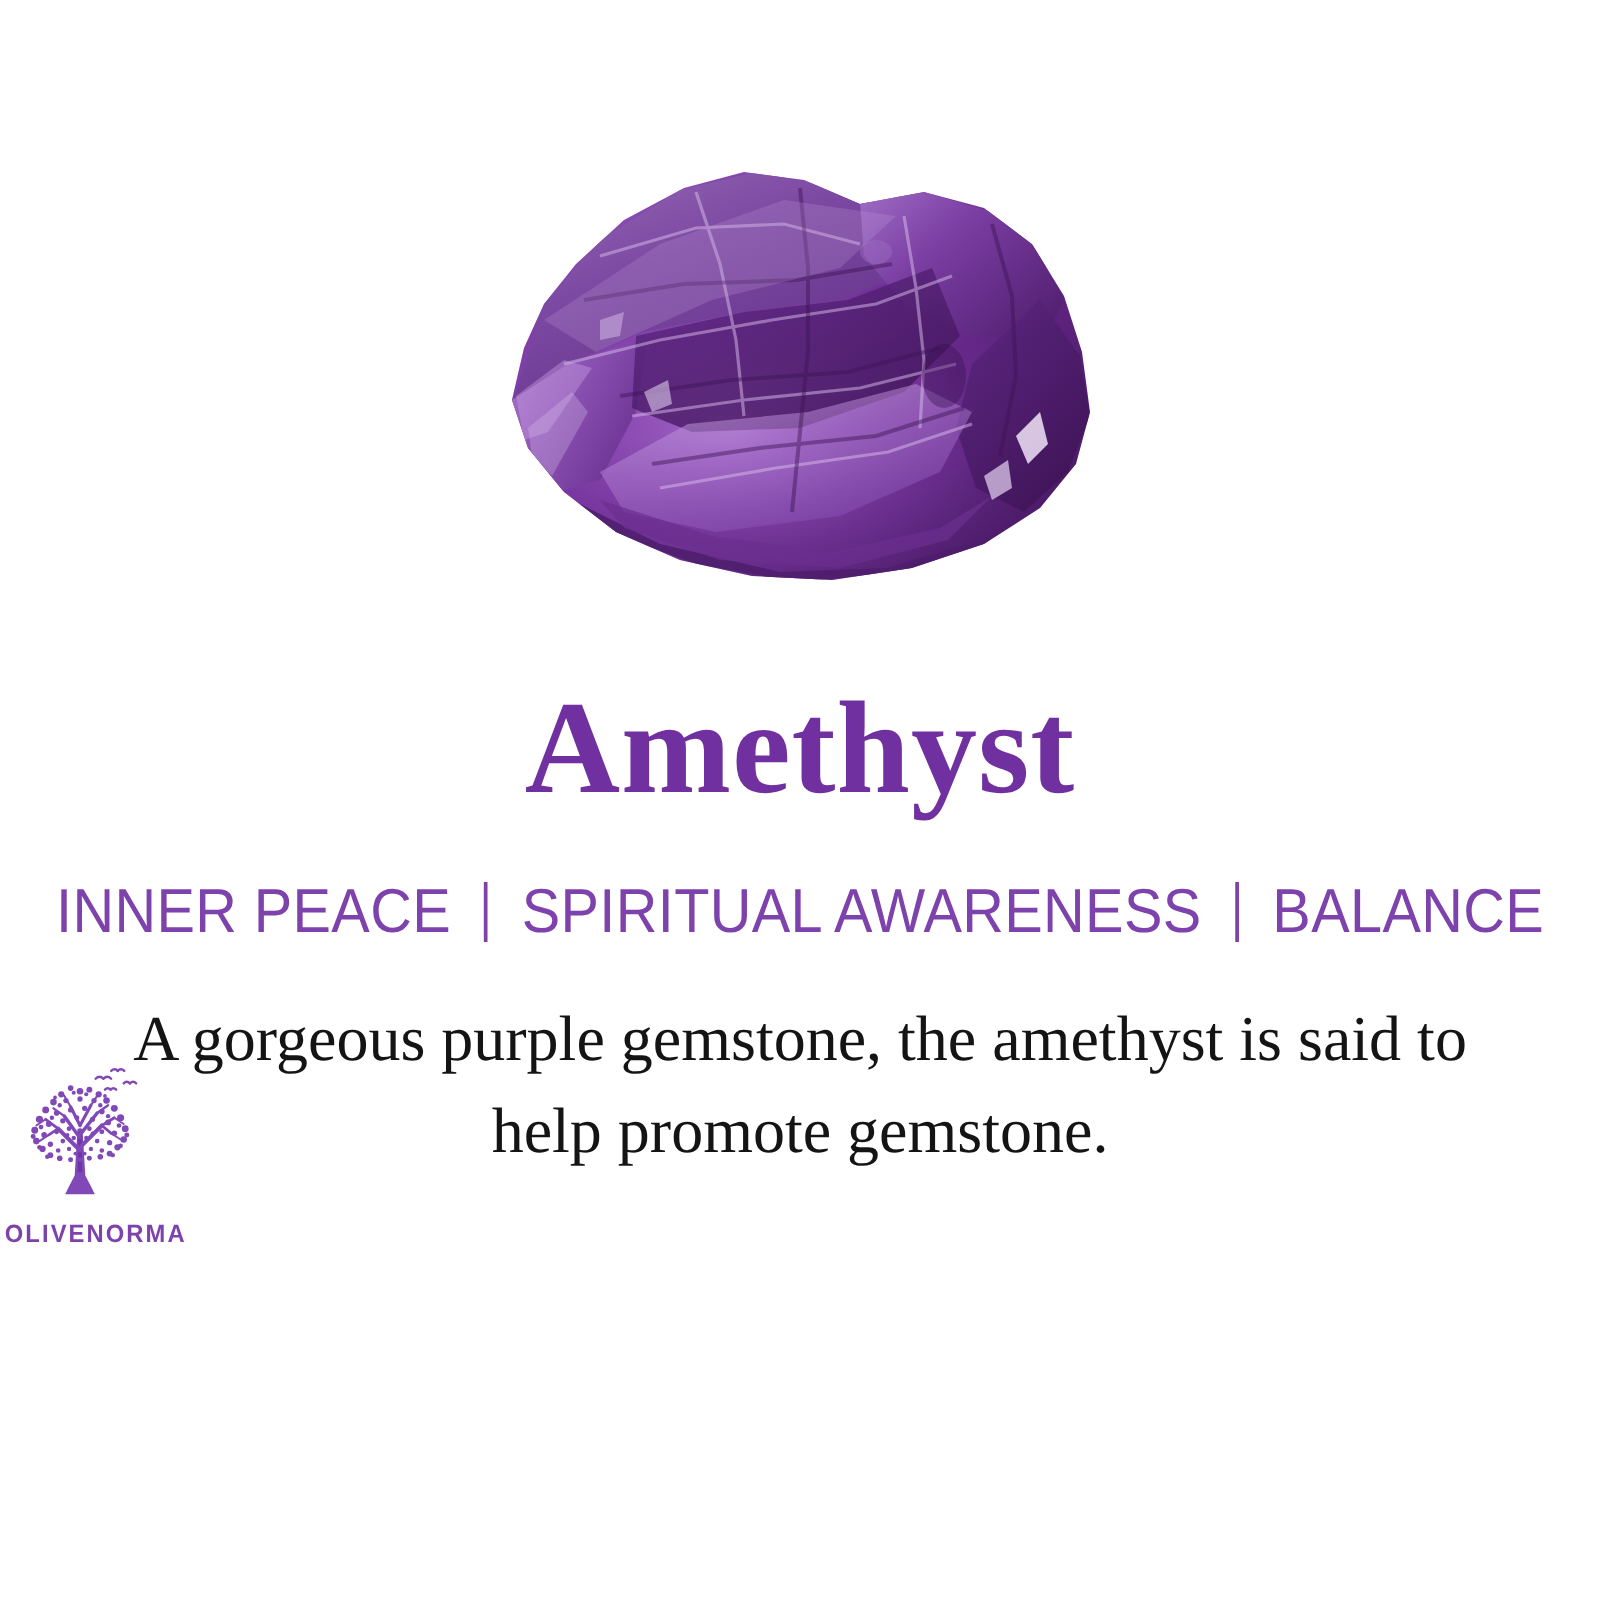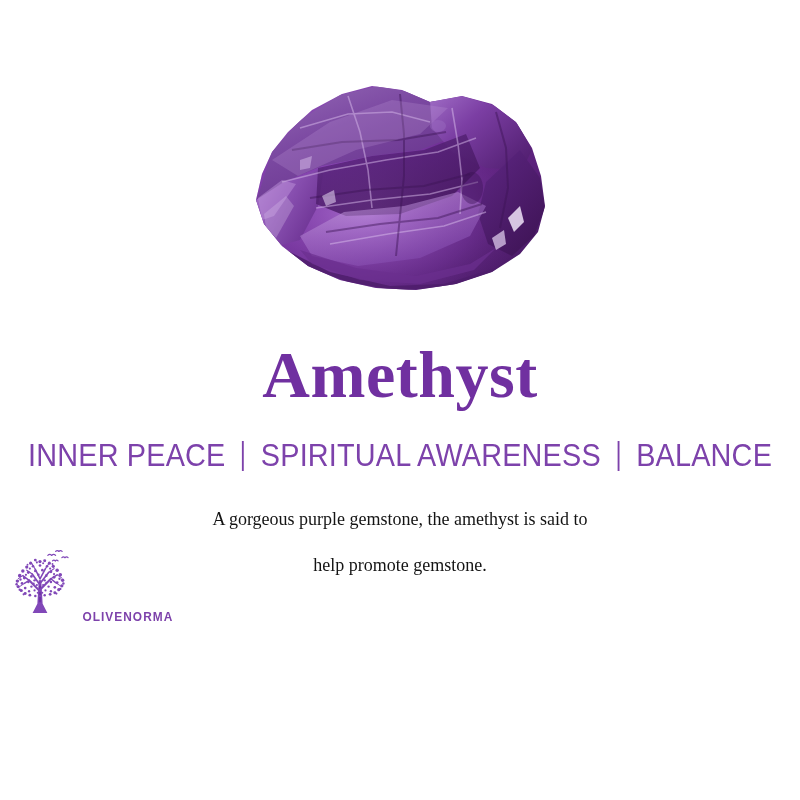--- a/index.html
+++ b/index.html
@@ -81,37 +81,37 @@
     flex: 0 0 auto;
   }
 
   
   .desc {
     margin-top: 22px;
     width: 700px;
     text-align: center;
     color: #141414;
     font-family: "Liberation Serif", serif;
-    font-size: 18px;
+    font-size: 32px;
     line-height: 46px;
   }
   .desc-line {
     display: block;
     white-space: nowrap;
   }
 
   
   .logo-block {
     position: absolute;
     left: 0;
     right: 0;
     bottom: 12px;
     display: flex;
-    flex-direction: row;
-    align-items: flex-end;
+    flex-direction: column;
+    align-items: flex-start;
   }
   .logo-mark {
     width: 80px;
     height: 78px;
     display: block;
   }
   .logo-word {
     margin-top: 2px;
     font-family: "Liberation Sans", sans-serif;
     font-size: 12.5px;

